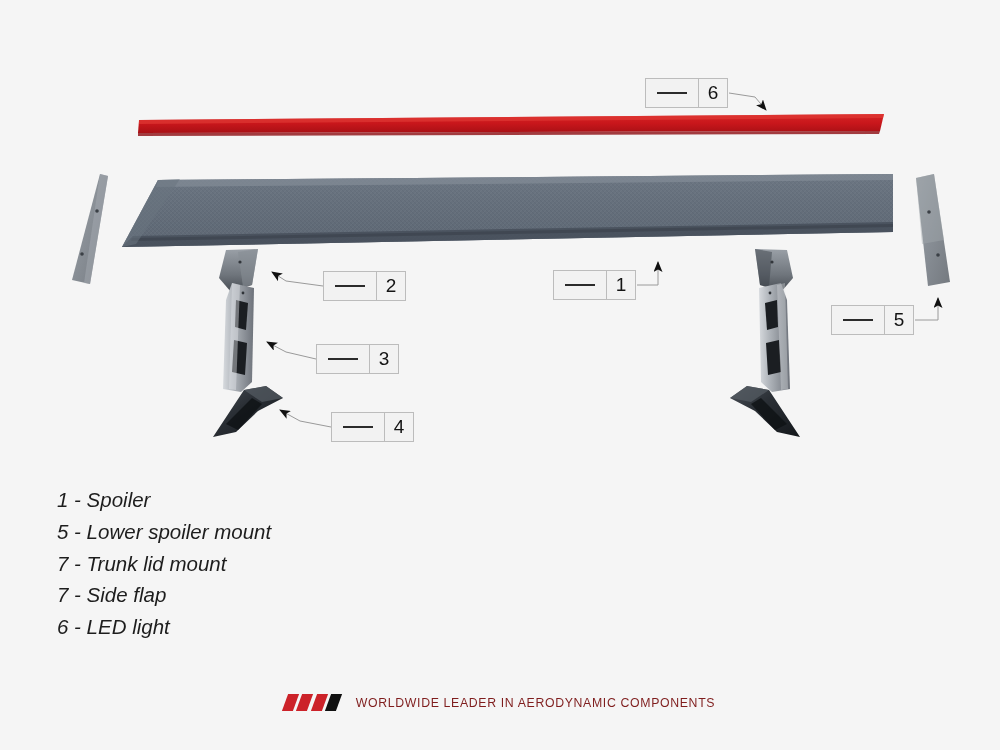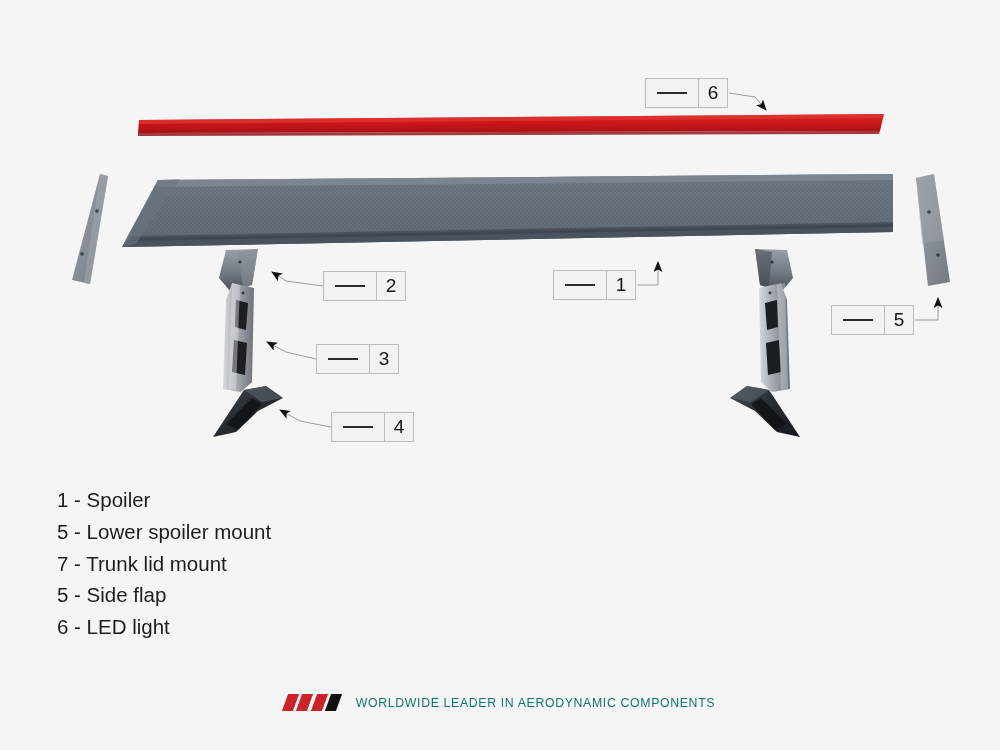--- a/index.html
+++ b/index.html
@@ -62,20 +62,21 @@
     left: 57px;
     top: 484px;
     width: 480px;
   }
   #legend .legend-row {
     font-size: 20.5px;
     line-height: 31.8px;
     color: #1d1d1d;
     white-space: nowrap;
     font-family: "Liberation Sans", sans-serif;
+    font-style: italic;
   }
 
   
   #footer {
     position: absolute;
     left: 0;
     top: 694px;
     width: 1000px;
     display: flex;
     align-items: center;
@@ -88,21 +89,21 @@
   }
   #footer .mark {
     width: 11px;
     height: 17px;
     margin-right: 3.5px;
     transform: skewX(-20deg);
   }
   #footer .tagline {
     font-size: 12.3px;
     letter-spacing: 0.65px;
-    color: #0f766e;
+    color: #7f1d1d;
     font-family: "Liberation Sans", sans-serif;
     white-space: nowrap;
   }
 </style>
 </head>
 <body>
 
 <div id="page">
 
   <svg id="diagram-svg" viewBox="0 0 1000 750">
@@ -267,21 +268,21 @@
     <span class="dash-cell">
         <span class="dash"></span>
       </span>
     <span class="num-cell">6</span>
   </div>
 
   <div id="legend">
     <div class="legend-row">1 - Spoiler</div>
     <div class="legend-row">5 - Lower spoiler mount</div>
     <div class="legend-row">7 - Trunk lid mount</div>
-    <div class="legend-row">5 - Side flap</div>
+    <div class="legend-row">7 - Side flap</div>
     <div class="legend-row">6 - LED light</div>
   </div>
 
   <div id="footer">
     <span class="marks">
       <span class="mark" style="background:#cc2229;"></span>
       <span class="mark" style="background:#cc2229;"></span>
       <span class="mark" style="background:#cc2229;"></span>
       <span class="mark" style="background:#111111;"></span>
     </span>

